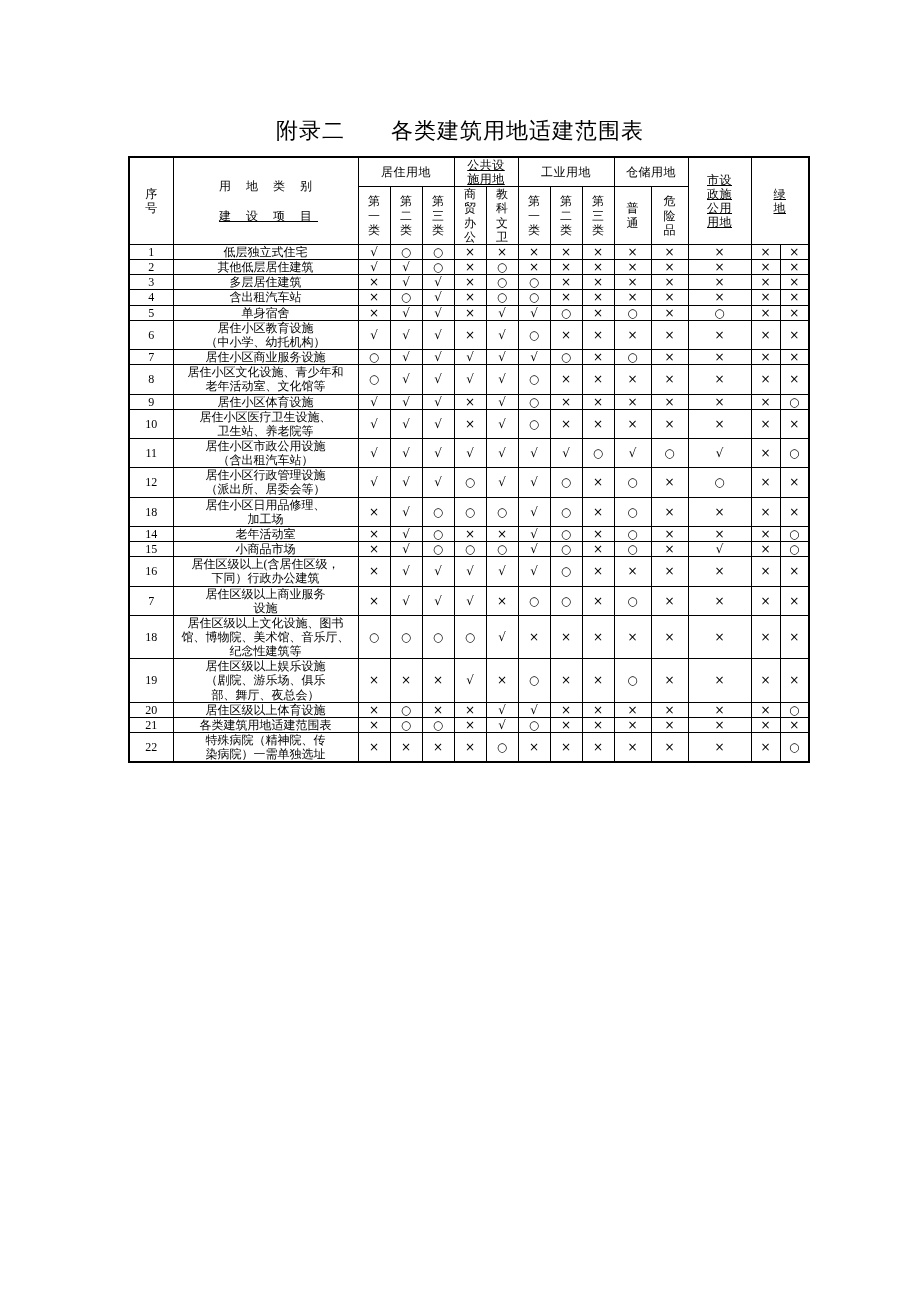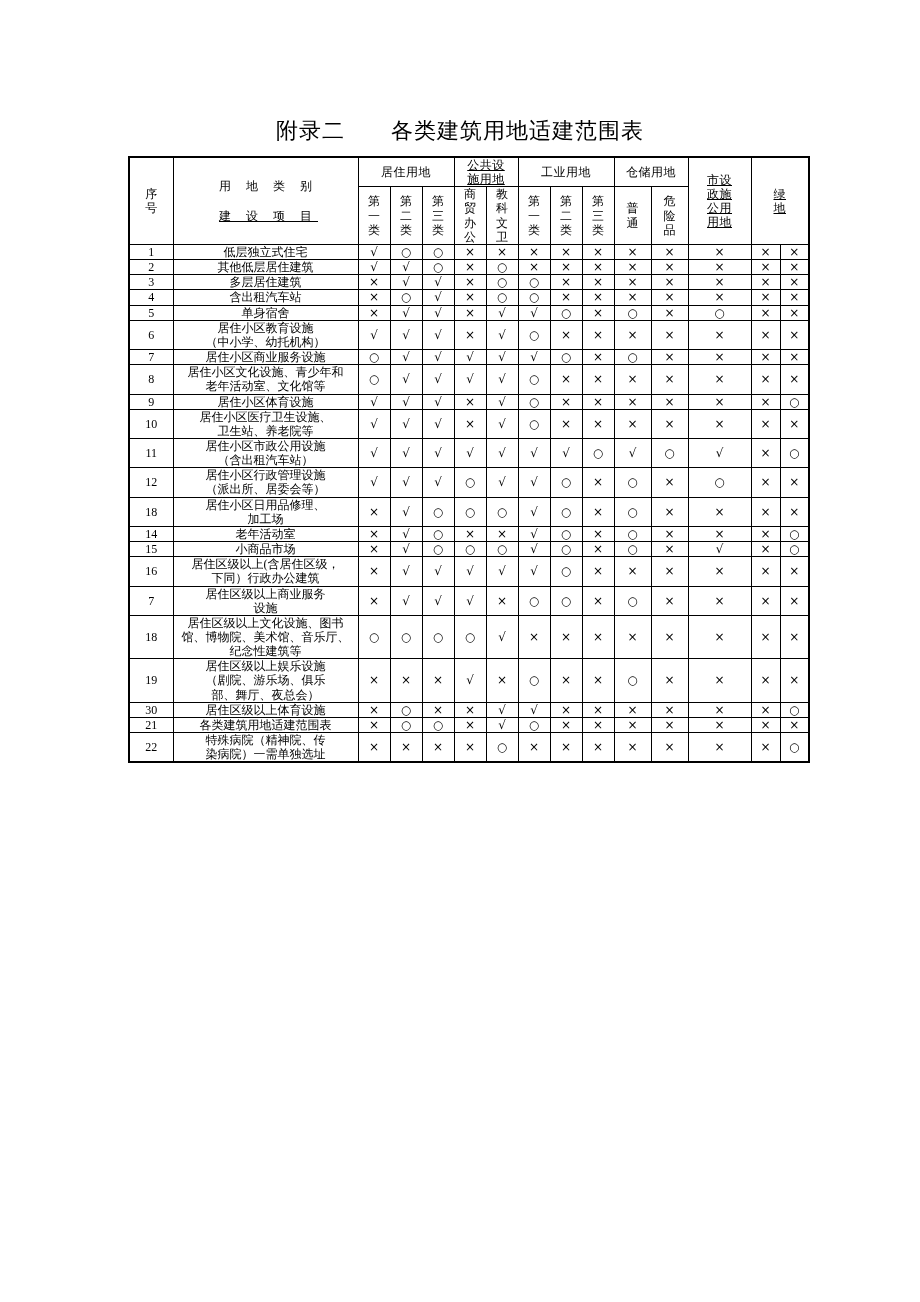--- a/index.html
+++ b/index.html
@@ -535,21 +535,21 @@
             <td class="c-mark mk-circle">○</td>
             <td class="c-mark mk-cross">×</td>
             <td class="c-mark mk-cross">×</td>
             <td class="c-mark mk-circle">○</td>
             <td class="c-mark mk-cross">×</td>
             <td class="c-mark mk-cross">×</td>
             <td class="c-mark mk-cross">×</td>
             <td class="c-mark mk-cross">×</td>
           </tr>
           <tr>
-            <td class="c-seq">30</td>
+            <td class="c-seq">20</td>
             <td class="c-item">居住区级以上体育设施</td>
             <td class="c-mark mk-cross">×</td>
             <td class="c-mark mk-circle">○</td>
             <td class="c-mark mk-cross">×</td>
             <td class="c-mark mk-cross">×</td>
             <td class="c-mark mk-check">√</td>
             <td class="c-mark mk-check">√</td>
             <td class="c-mark mk-cross">×</td>
             <td class="c-mark mk-cross">×</td>
             <td class="c-mark mk-cross">×</td>

